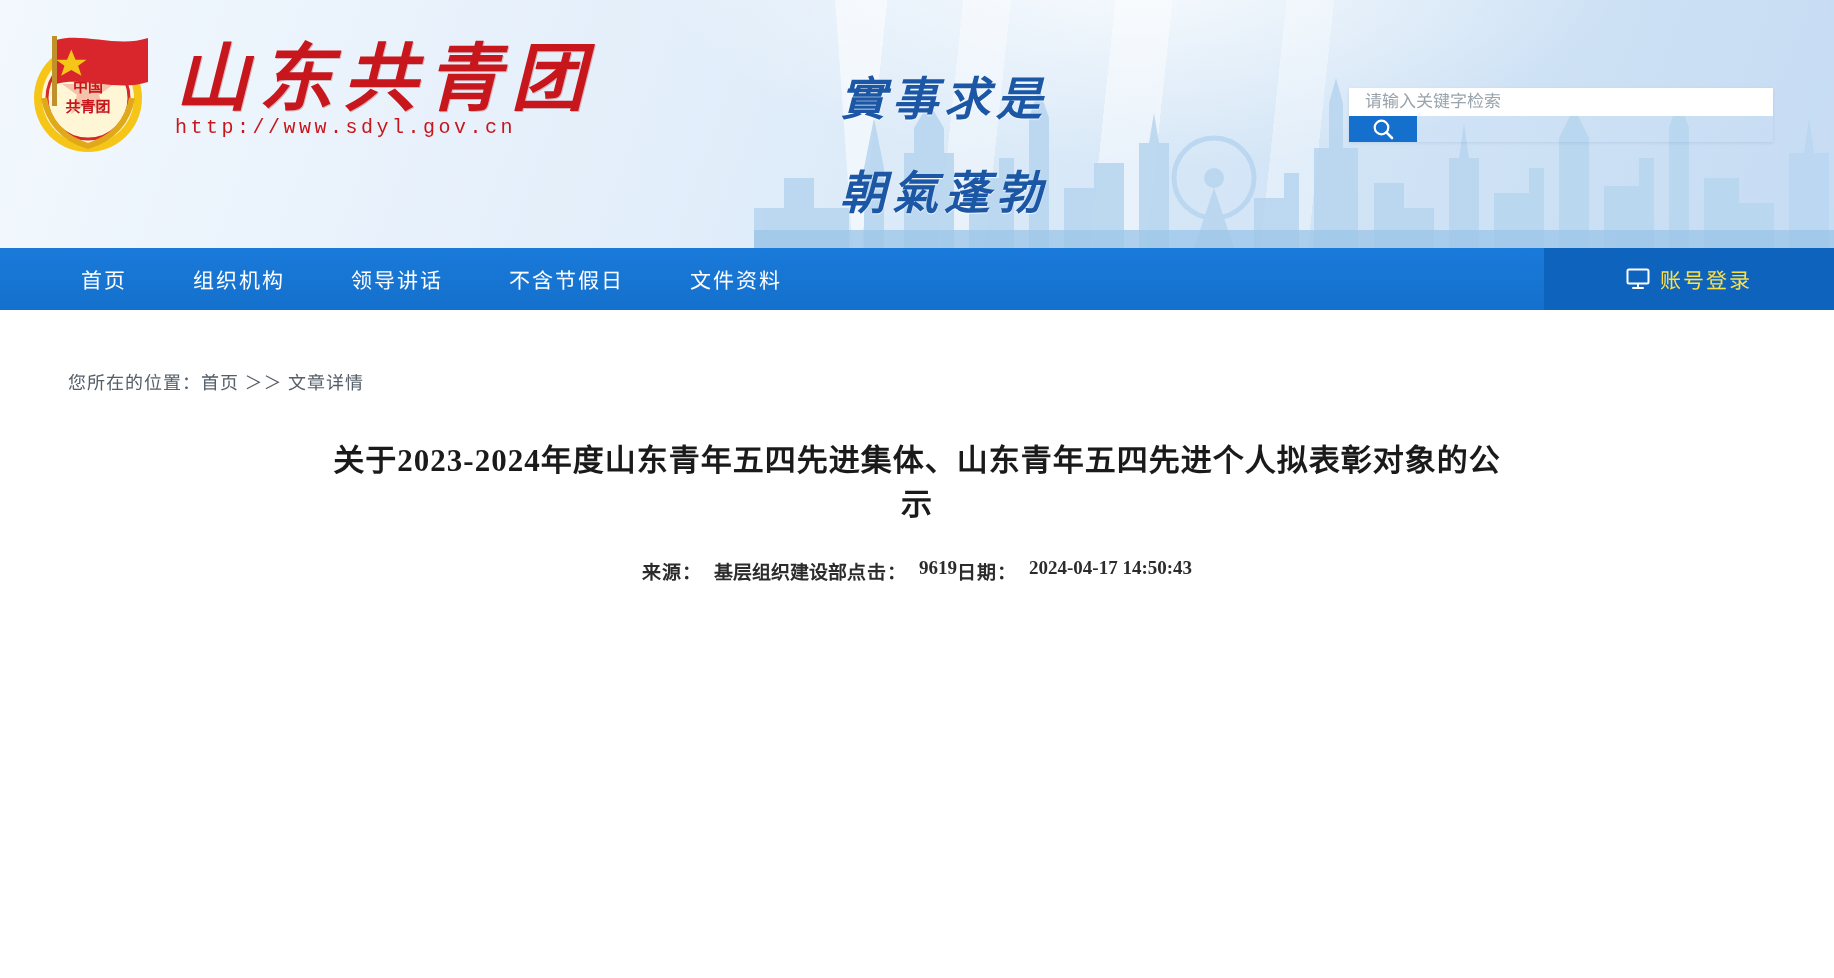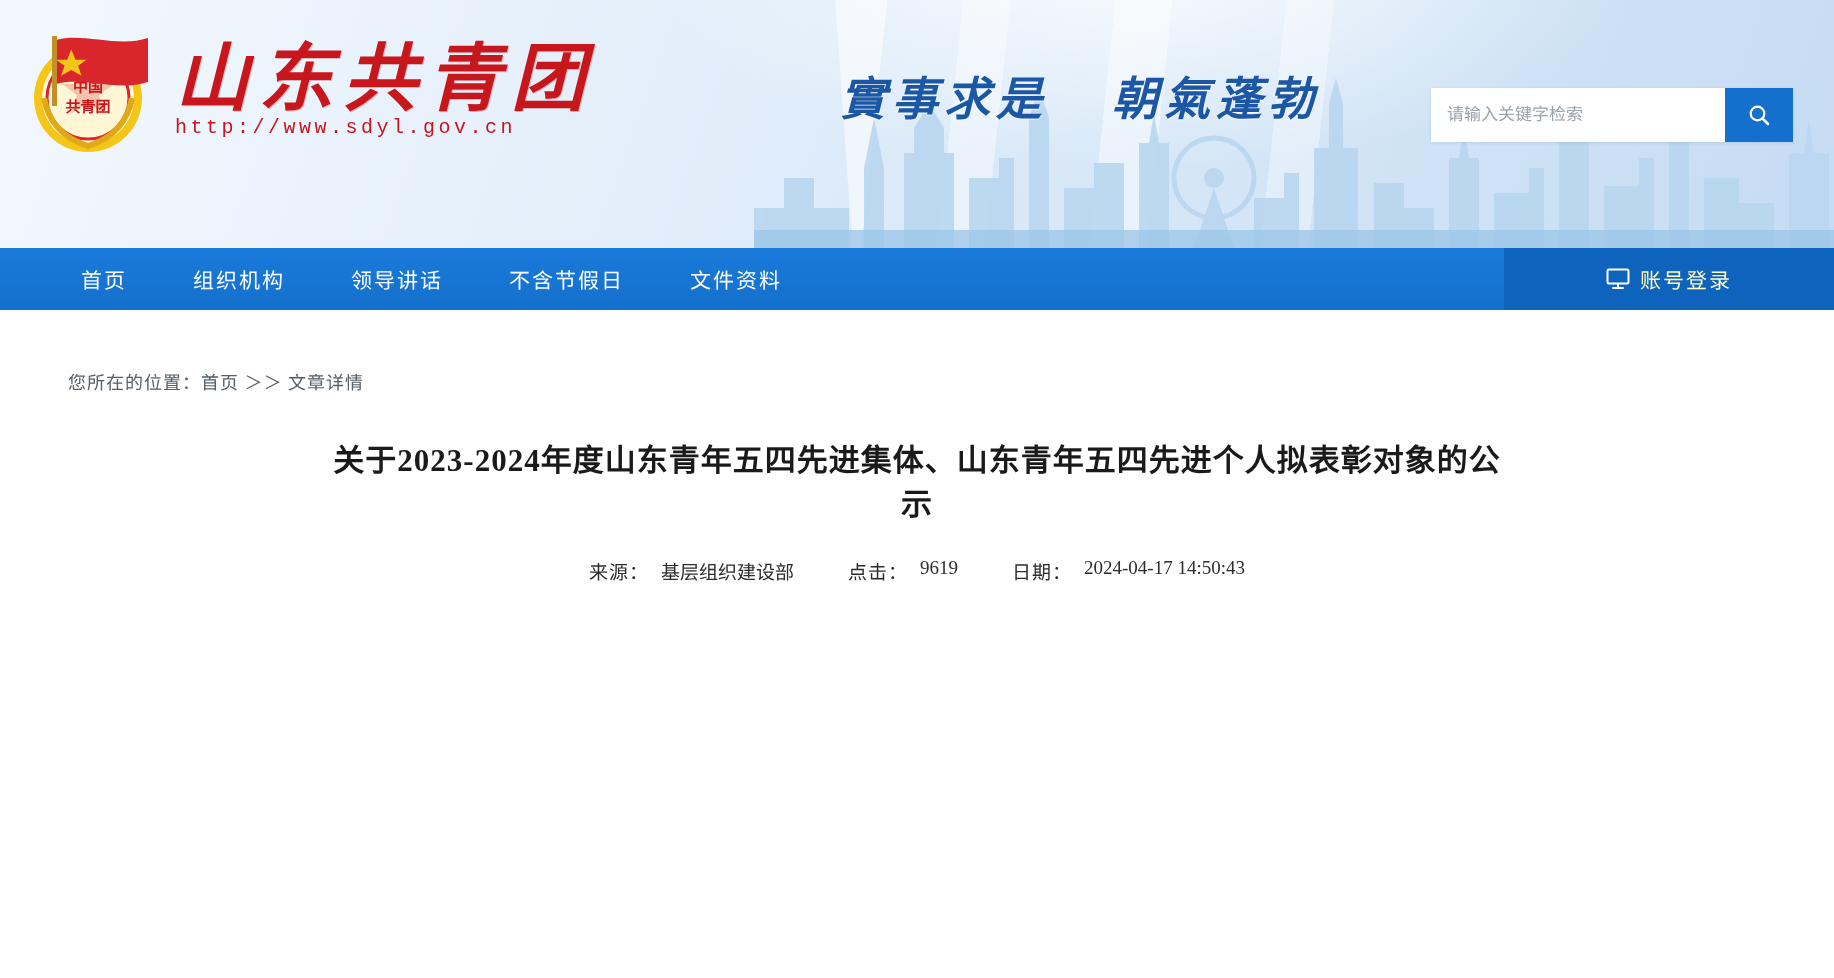--- a/index.html
+++ b/index.html
@@ -68,36 +68,38 @@
     margin-top: 0;
     font-family: "Liberation Mono", "DejaVu Sans Mono", monospace;
     font-size: 20px;
     color: #c8161d;
     letter-spacing: 3.5px;
   }
   .slogan {
     position: absolute;
     left: 840px; top: 62px;
     display: flex;
-    gap: 64px;
+    gap: 28px;
     font-family: "Liberation Serif", "DejaVu Serif", serif;
     font-size: 46px;
     font-style: italic;
     font-weight: 700;
     color: #1c57a5;
     letter-spacing: 6px;
     text-shadow: 0 1px 1px rgba(255,255,255,0.8);
+    flex-direction: column;
   }
   .search-box {
     position: absolute;
-    right: 41px; top: 88px;
+    right: 61px; top: 88px;
     display: flex;
     height: 54px;
-    width: 362px;
+    width: 424px;
     box-shadow: 0 1px 3px rgba(30,80,150,0.12);
+    flex-direction: column;
   }
   .search-input {
     flex: 1;
     border: none;
     outline: none;
     background: #ffffff;
     font-size: 17px;
     color: #333;
     padding: 0 16px;
     font-family: "Liberation Sans", sans-serif;
@@ -133,27 +135,27 @@
     color: #ffffff;
     font-size: 21px;
     letter-spacing: 2px;
     cursor: pointer;
     white-space: nowrap;
   }
   .login-block {
     position: absolute;
     right: 0; top: 0;
     height: 100%;
-    width: 330px;
+    width: 290px;
     background: #0e63bd;
     display: flex;
     align-items: center;
     justify-content: center;
     gap: 10px;
-    color: #fef9c3;
+    color: #fde047;
     font-size: 21px;
     letter-spacing: 2px;
     cursor: pointer;
   }
 
   
   .content {
     max-width: 1834px;
     padding: 8px 68px;
   }
@@ -174,24 +176,24 @@
     font-size: 31px;
     font-weight: 700;
     color: #1a1a1a;
     line-height: 1.42;
     letter-spacing: 1px;
   }
   .meta-row {
     margin-top: 30px;
     display: flex;
     justify-content: center;
-    gap: 54px;
     font-family: "Liberation Serif", "DejaVu Serif", serif;
     font-size: 19px;
     color: #2c2c2c;
+    font-weight: bold;
   }
   .meta-item { display: flex; gap: 12px; }
   .meta-label { letter-spacing: 1px; }
 
   .article-body {
     margin-top: 62px;
     font-family: "Liberation Serif", "DejaVu Serif", serif;
     font-size: 25px;
     line-height: 2.05;
     color: #171717;

